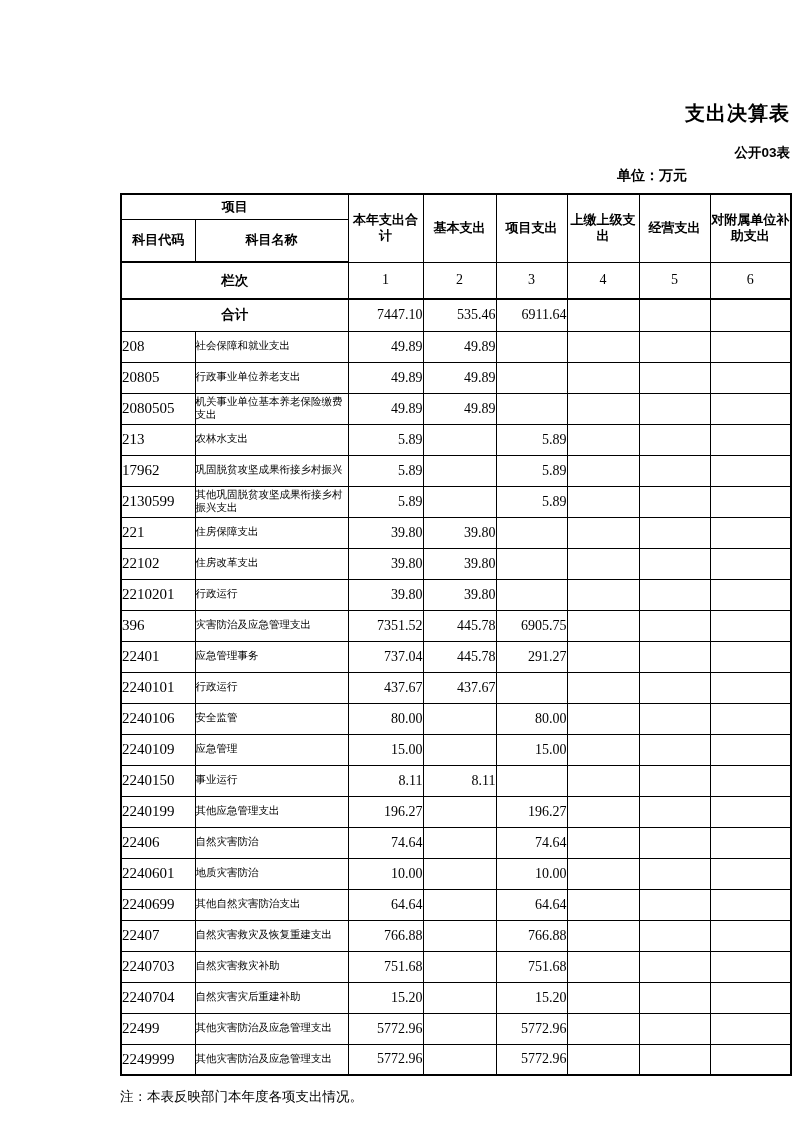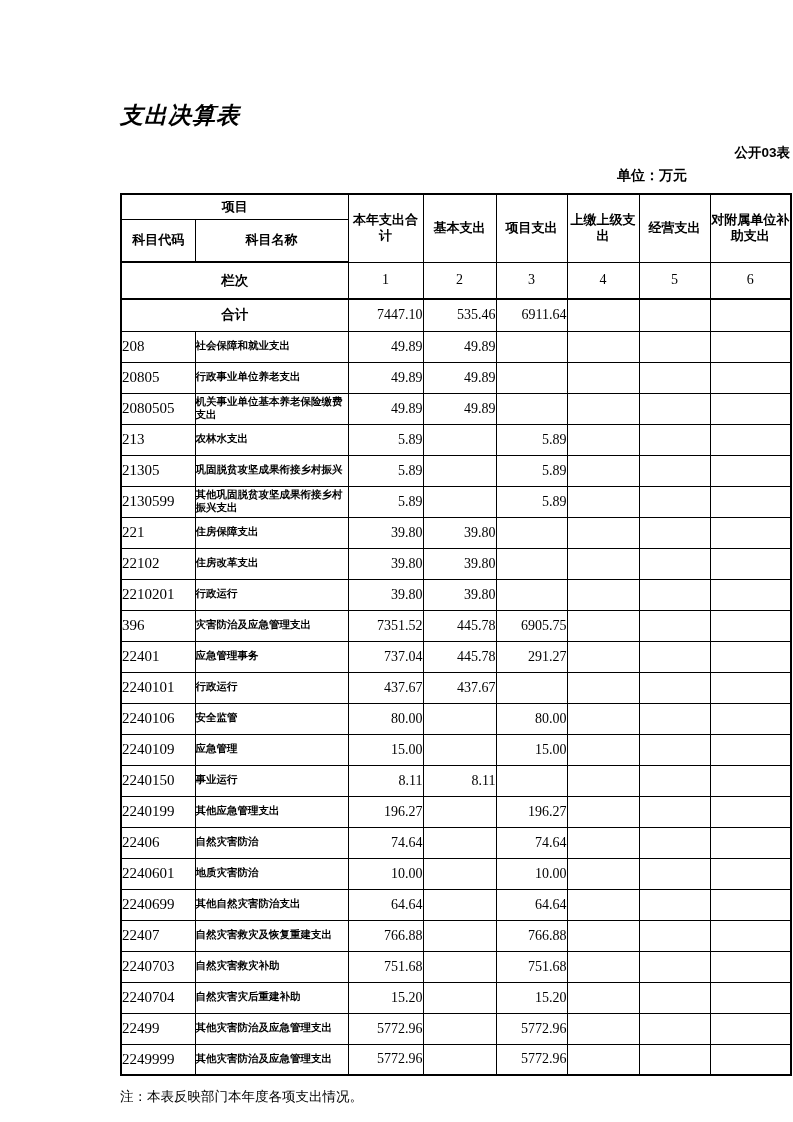--- a/index.html
+++ b/index.html
@@ -8,24 +8,23 @@
     background: #ffffff;
     position: relative;
     overflow: hidden;
     font-family: "Liberation Sans", "DejaVu Sans", sans-serif;
     color: #000;
   }
   .content { position: absolute; left: 120px; top: 0; width: 670px; }
 
   .doc-title {
     position: absolute; top: 100px; left: 0; width: 670px;
-    text-align: left;
-    font-size: 23px; font-weight: bold;
+    text-align: right;
+    font-size: 20px; font-weight: bold;
     letter-spacing: 1px;
-    font-style: italic;
   }
   .table-code {
     position: absolute; top: 144px; right: 0;
     font-size: 13.5px; font-weight: bold;
   }
   .meta-row { position: absolute; top: 167px; left: 0; width: 670px; height: 20px; }
   .dept { position: absolute; left: 0; top: 0; font-size: 14px; font-weight: bold; }
   .unit { position: absolute; left: 497px; top: 0; font-size: 14px; font-weight: bold; }
 
   table.exp {
@@ -68,21 +67,21 @@
   
   tbody tr.data-row { height: 31px; }
   td.code {
     font-family: "Liberation Serif", "DejaVu Serif", serif;
     font-size: 15px; text-align: left; vertical-align: middle;
     padding-left: 5px;
   }
   td.name {
     font-family: "Liberation Serif", "DejaVu Serif", serif;
     font-size: 10.5px; text-align: left; vertical-align: middle;
-    padding: 1px 3px 1px 4px; line-height: 1.2; font-weight: bold;
+    padding: 1px 3px 1px 4px; line-height: 1.2;
   }
   td.num {
     font-family: "Liberation Serif", "DejaVu Serif", serif;
     font-size: 14px; text-align: right; vertical-align: middle;
     padding-right: 6px;
   }
 
   .note {
     position: absolute; top: 1088px; left: 0;
     font-family: "Liberation Serif", "DejaVu Serif", serif;
@@ -181,21 +180,21 @@
     <td class="code">213</td>
     <td class="name">农林水支出</td>
     <td class="num">5.89</td>
     <td class="num"></td>
     <td class="num">5.89</td>
     <td class="num"></td>
     <td class="num"></td>
     <td class="num"></td>
   </tr>
         <tr class="data-row">
-    <td class="code">21305</td>
+    <td class="code">17962</td>
     <td class="name">巩固脱贫攻坚成果衔接乡村振兴</td>
     <td class="num">5.89</td>
     <td class="num"></td>
     <td class="num">5.89</td>
     <td class="num"></td>
     <td class="num"></td>
     <td class="num"></td>
   </tr>
         <tr class="data-row">
     <td class="code">2130599</td>

